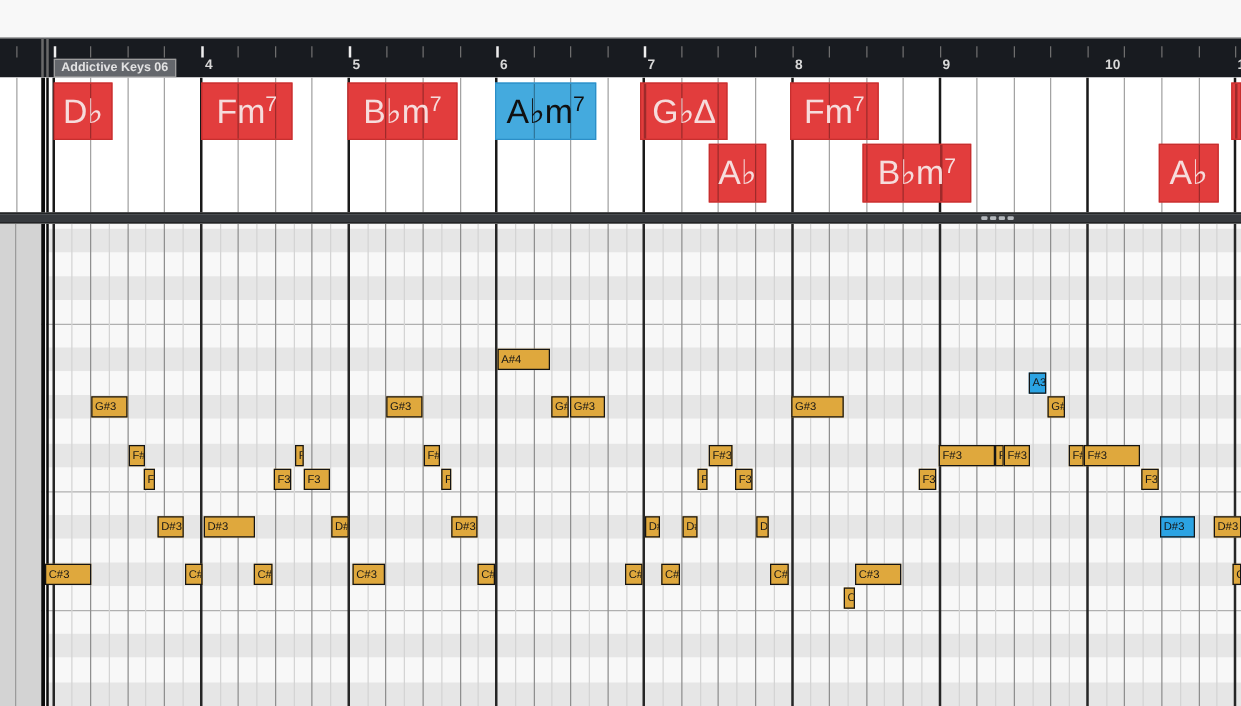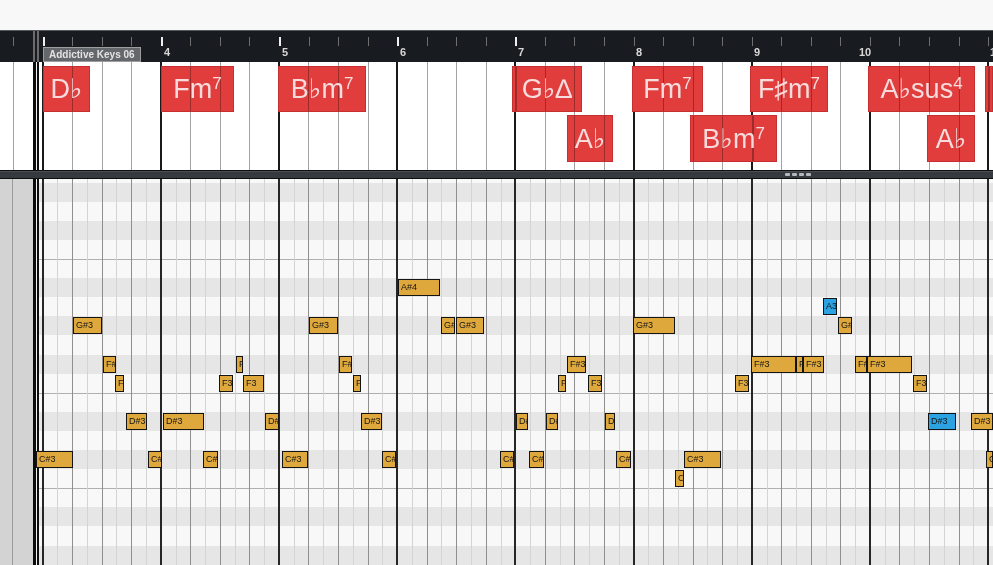--- a/index.html
+++ b/index.html
@@ -94,21 +94,21 @@
       <div class="tick" style="left: 958.5px;"></div>
       <div class="tick" style="left: 988.1px;"></div>
       <div class="ruler-partline" style="left: 33px;"></div>
       <div class="ruler-partline" style="left: 37px;"></div>
       <div class="barnum" style="left: 164px;">4</div>
       <div class="barnum" style="left: 282px;">5</div>
       <div class="barnum" style="left: 400px;">6</div>
       <div class="barnum" style="left: 518px;">7</div>
       <div class="barnum" style="left: 636px;">8</div>
       <div class="barnum" style="left: 754px;">9</div>
-      <div class="barnum" style="left: 859px;">10</div>
+      <div class="barnum" style="left: 884px;">10</div>
       <div class="barnum" style="left: 990px;">11</div>
       <div id="track-label">Addictive Keys 06</div>
     </div>
 
   <div id="chordtrack">
       <div class="cg-beat" style="left: 72px;"></div>
       <div class="cg-beat" style="left: 101.6px;"></div>
       <div class="cg-beat" style="left: 131.2px;"></div>
       <div class="cg-beat" style="left: 190.3px;"></div>
       <div class="cg-beat" style="left: 219.8px;"></div>
@@ -151,41 +151,35 @@
       <div class="chord" style="left: 161px; top: 4px; width: 73px; height: 46px; background: rgb(226, 61, 61); border-color: rgb(198, 47, 47);">
         <div class="inline" style="left: 28.3px; width: 1px; background: rgba(0, 0, 0, 0.3);"></div>
         <div class="inline" style="left: 57.8px; width: 1px; background: rgba(0, 0, 0, 0.3);"></div>
         <span class="lbl" style="color: rgb(246, 220, 220);"><span>Fm</span><sup>7</sup></span>
       </div>
       <div class="chord" style="left: 278px; top: 4px; width: 88px; height: 46px; background: rgb(226, 61, 61); border-color: rgb(198, 47, 47);">
         <div class="inline" style="left: 29.4px; width: 1px; background: rgba(0, 0, 0, 0.3);"></div>
         <div class="inline" style="left: 59px; width: 1px; background: rgba(0, 0, 0, 0.3);"></div>
         <span class="lbl" style="color: rgb(246, 220, 220);"><span>B♭m</span><sup>7</sup></span>
       </div>
+      <div class="chord" style="left: 396px; top: 4px; width: 81px; height: 46px; background: rgb(68, 170, 222); border-color: rgb(43, 142, 199);">
+        <div class="inline" style="left: 29.7px; width: 1px; background: rgba(0, 0, 0, 0.3);"></div>
+        <div class="inline" style="left: 59.2px; width: 1px; background: rgba(0, 0, 0, 0.3);"></div>
+        <span class="lbl" style="color: rgb(16, 16, 16);"><span>A♭m</span><sup>7</sup></span>
+      </div>
       <div class="chord" style="left: 512px; top: 4px; width: 70px; height: 46px; background: rgb(226, 61, 61); border-color: rgb(198, 47, 47);">
         <div class="inline" style="left: 2.3px; width: 2px; background: rgba(0, 0, 0, 0.3);"></div>
         <div class="inline" style="left: 31.8px; width: 1px; background: rgba(0, 0, 0, 0.3);"></div>
         <div class="inline" style="left: 61.4px; width: 1px; background: rgba(0, 0, 0, 0.3);"></div>
         <span class="lbl" style="color: rgb(246, 220, 220);"><span>G♭∆</span></span>
       </div>
       <div class="chord" style="left: 632px; top: 4px; width: 71px; height: 46px; background: rgb(226, 61, 61); border-color: rgb(198, 47, 47);">
         <div class="inline" style="left: 30px; width: 1px; background: rgba(0, 0, 0, 0.3);"></div>
         <div class="inline" style="left: 59.6px; width: 1px; background: rgba(0, 0, 0, 0.3);"></div>
         <span class="lbl" style="color: rgb(246, 220, 220);"><span>Fm</span><sup>7</sup></span>
-      </div>
-      <div class="chord" style="left: 750px; top: 4px; width: 78px; height: 46px; background: rgb(226, 61, 61); border-color: rgb(198, 47, 47);">
-        <div class="inline" style="left: 30.3px; width: 1px; background: rgba(0, 0, 0, 0.3);"></div>
-        <div class="inline" style="left: 59.8px; width: 1px; background: rgba(0, 0, 0, 0.3);"></div>
-        <span class="lbl" style="color: rgb(246, 220, 220);"><span>F♯m</span><sup>7</sup></span>
-      </div>
-      <div class="chord" style="left: 868px; top: 4px; width: 107px; height: 46px; background: rgb(226, 61, 61); border-color: rgb(198, 47, 47);">
-        <div class="inline" style="left: 30.4px; width: 1px; background: rgba(0, 0, 0, 0.3);"></div>
-        <div class="inline" style="left: 60px; width: 1px; background: rgba(0, 0, 0, 0.3);"></div>
-        <div class="inline" style="left: 89.5px; width: 1px; background: rgba(0, 0, 0, 0.3);"></div>
-        <span class="lbl" style="color: rgb(246, 220, 220);"><span>A♭sus</span><sup>4</sup></span>
       </div>
       <div class="chord" style="left: 985px; top: 4px; width: 8px; height: 46px; background: rgb(226, 61, 61); border-color: rgb(198, 47, 47);">
         <div class="inline" style="left: 2.1px; width: 2px; background: rgba(0, 0, 0, 0.3);"></div>
       </div>
       <div class="chord" style="left: 567px; top: 53px; width: 46px; height: 47px; background: rgb(226, 61, 61); border-color: rgb(198, 47, 47);">
         <div class="inline" style="left: 6.4px; width: 1px; background: rgba(0, 0, 0, 0.3);"></div>
         <div class="inline" style="left: 35.9px; width: 1px; background: rgba(0, 0, 0, 0.3);"></div>
         <span class="lbl" style="color: rgb(246, 220, 220);"><span>A♭</span></span>
       </div>
       <div class="chord" style="left: 690px; top: 53px; width: 87px; height: 47px; background: rgb(226, 61, 61); border-color: rgb(198, 47, 47);">

